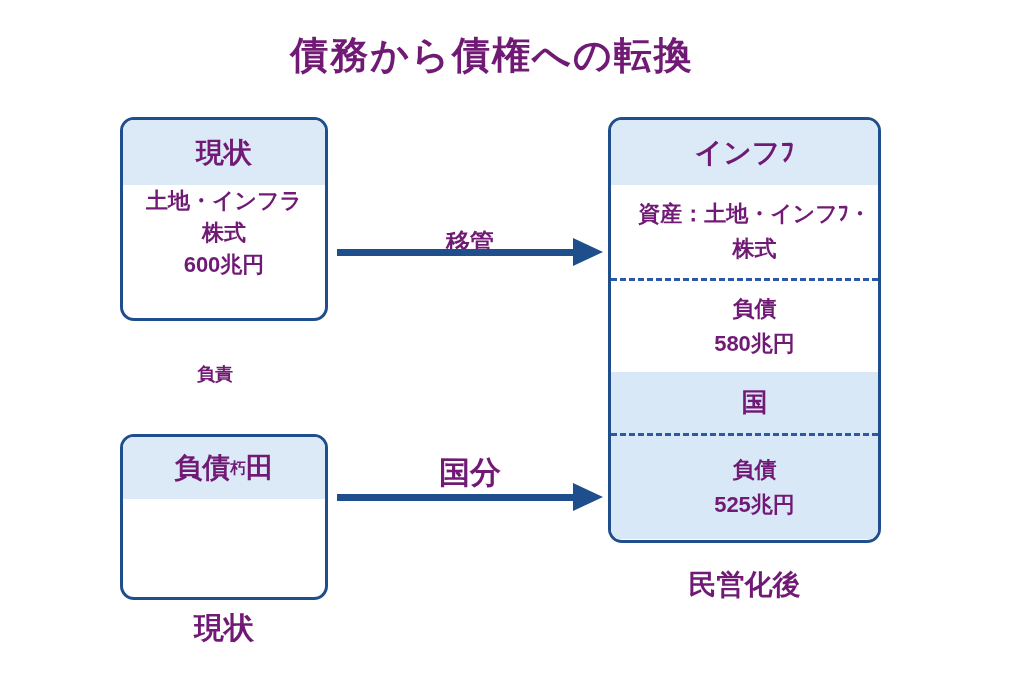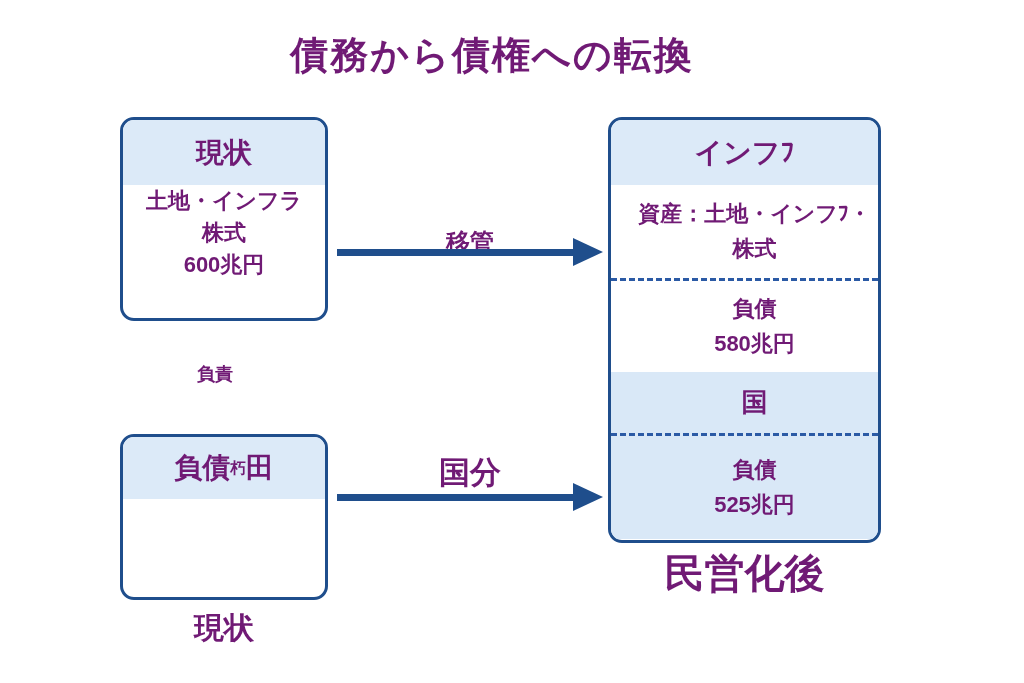--- a/index.html
+++ b/index.html
@@ -142,15 +142,15 @@
     <div class="section fill-blue" style="height:61px;">
       <div class="country-label">国</div>
     </div>
 
     <div class="section fill-blue dashed-top" style="height:106px;">
       <div>負債</div>
       <div>525兆円</div>
     </div>
   </div>
 
-  <div class="caption" style="left:608px; top:546px; width:273px; font-size:40px;">民営化後</div>
+  <div class="caption" style="left:608px; top:566px; width:273px; font-size:28px;">民営化後</div>
 
 </div>
 
 </body></html>

